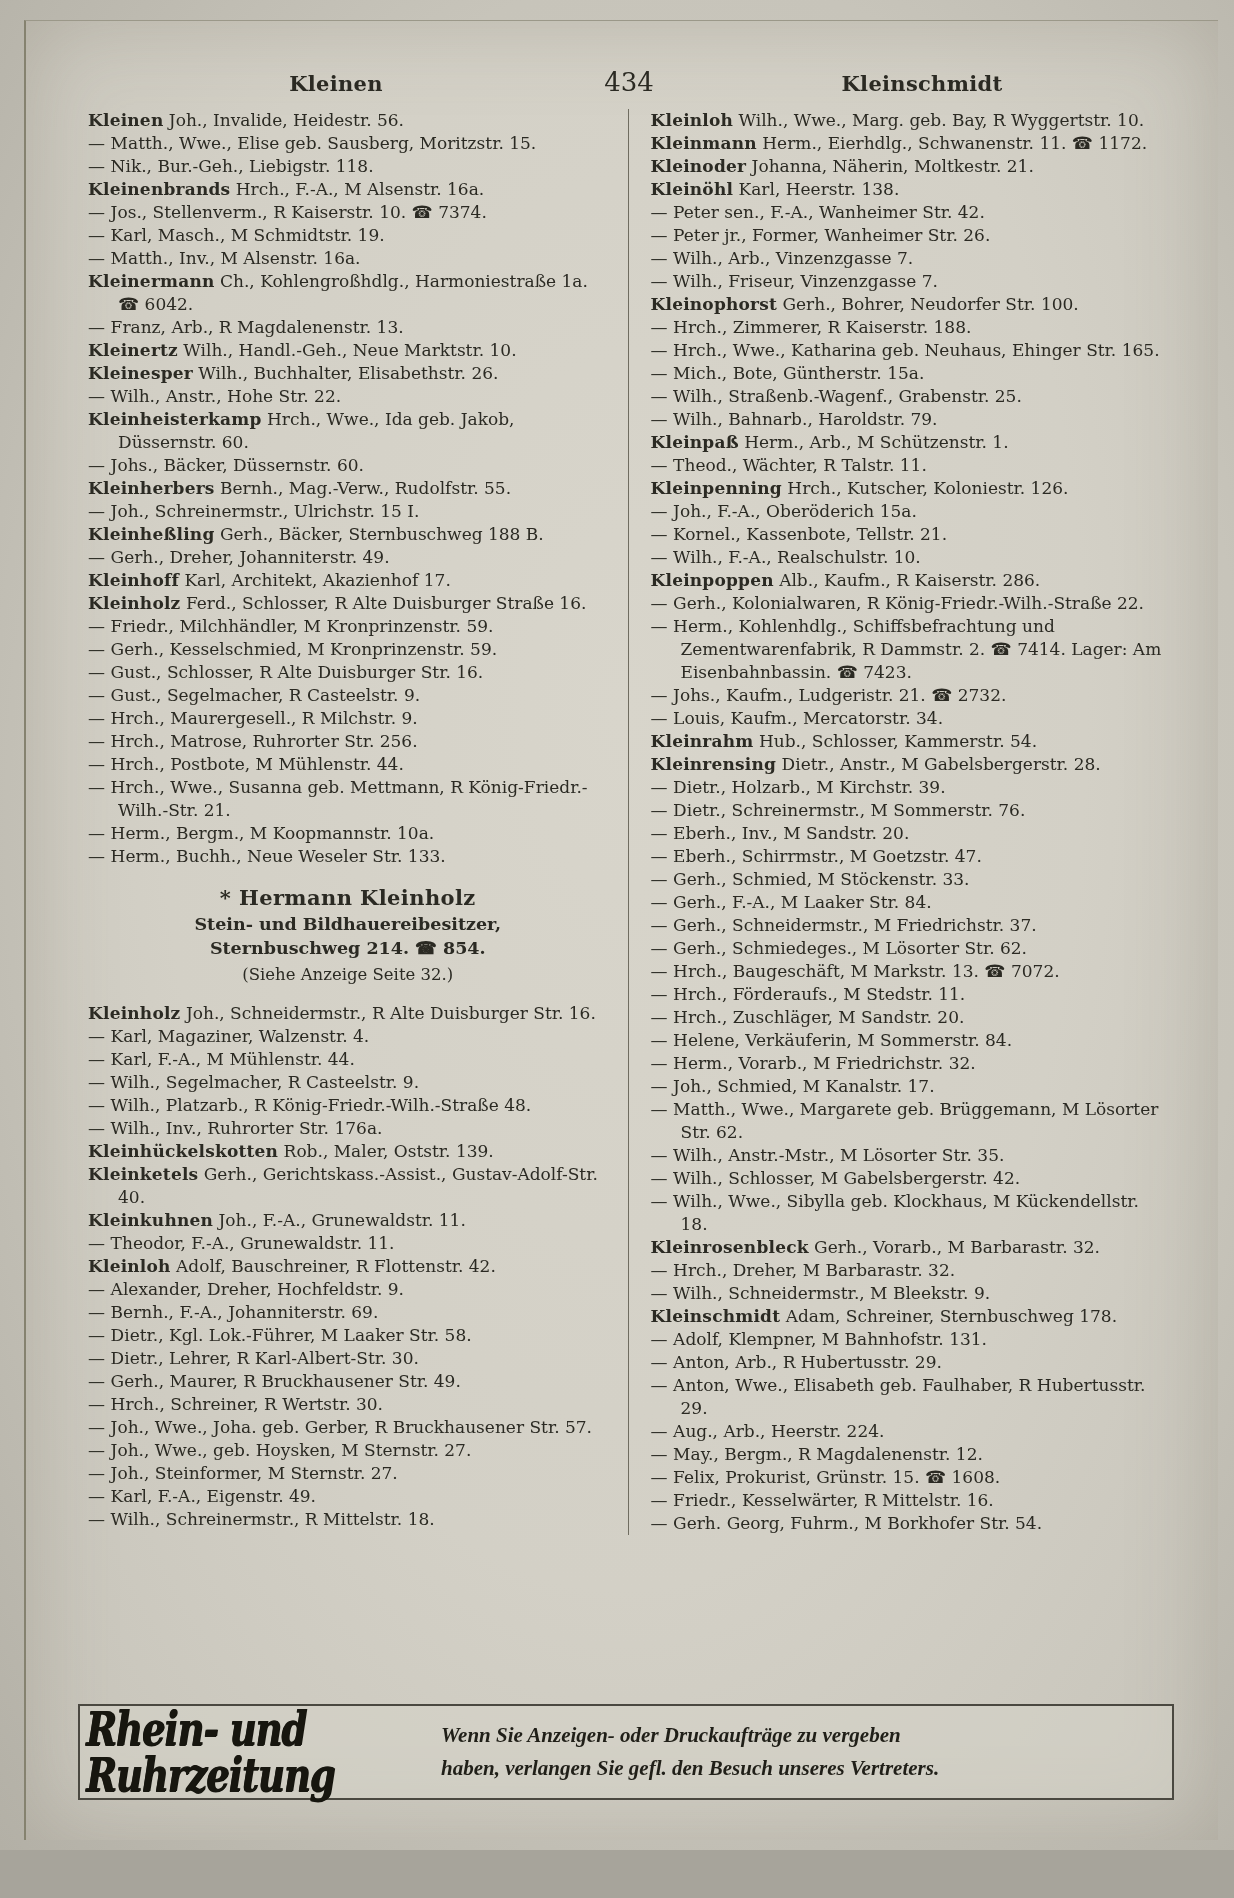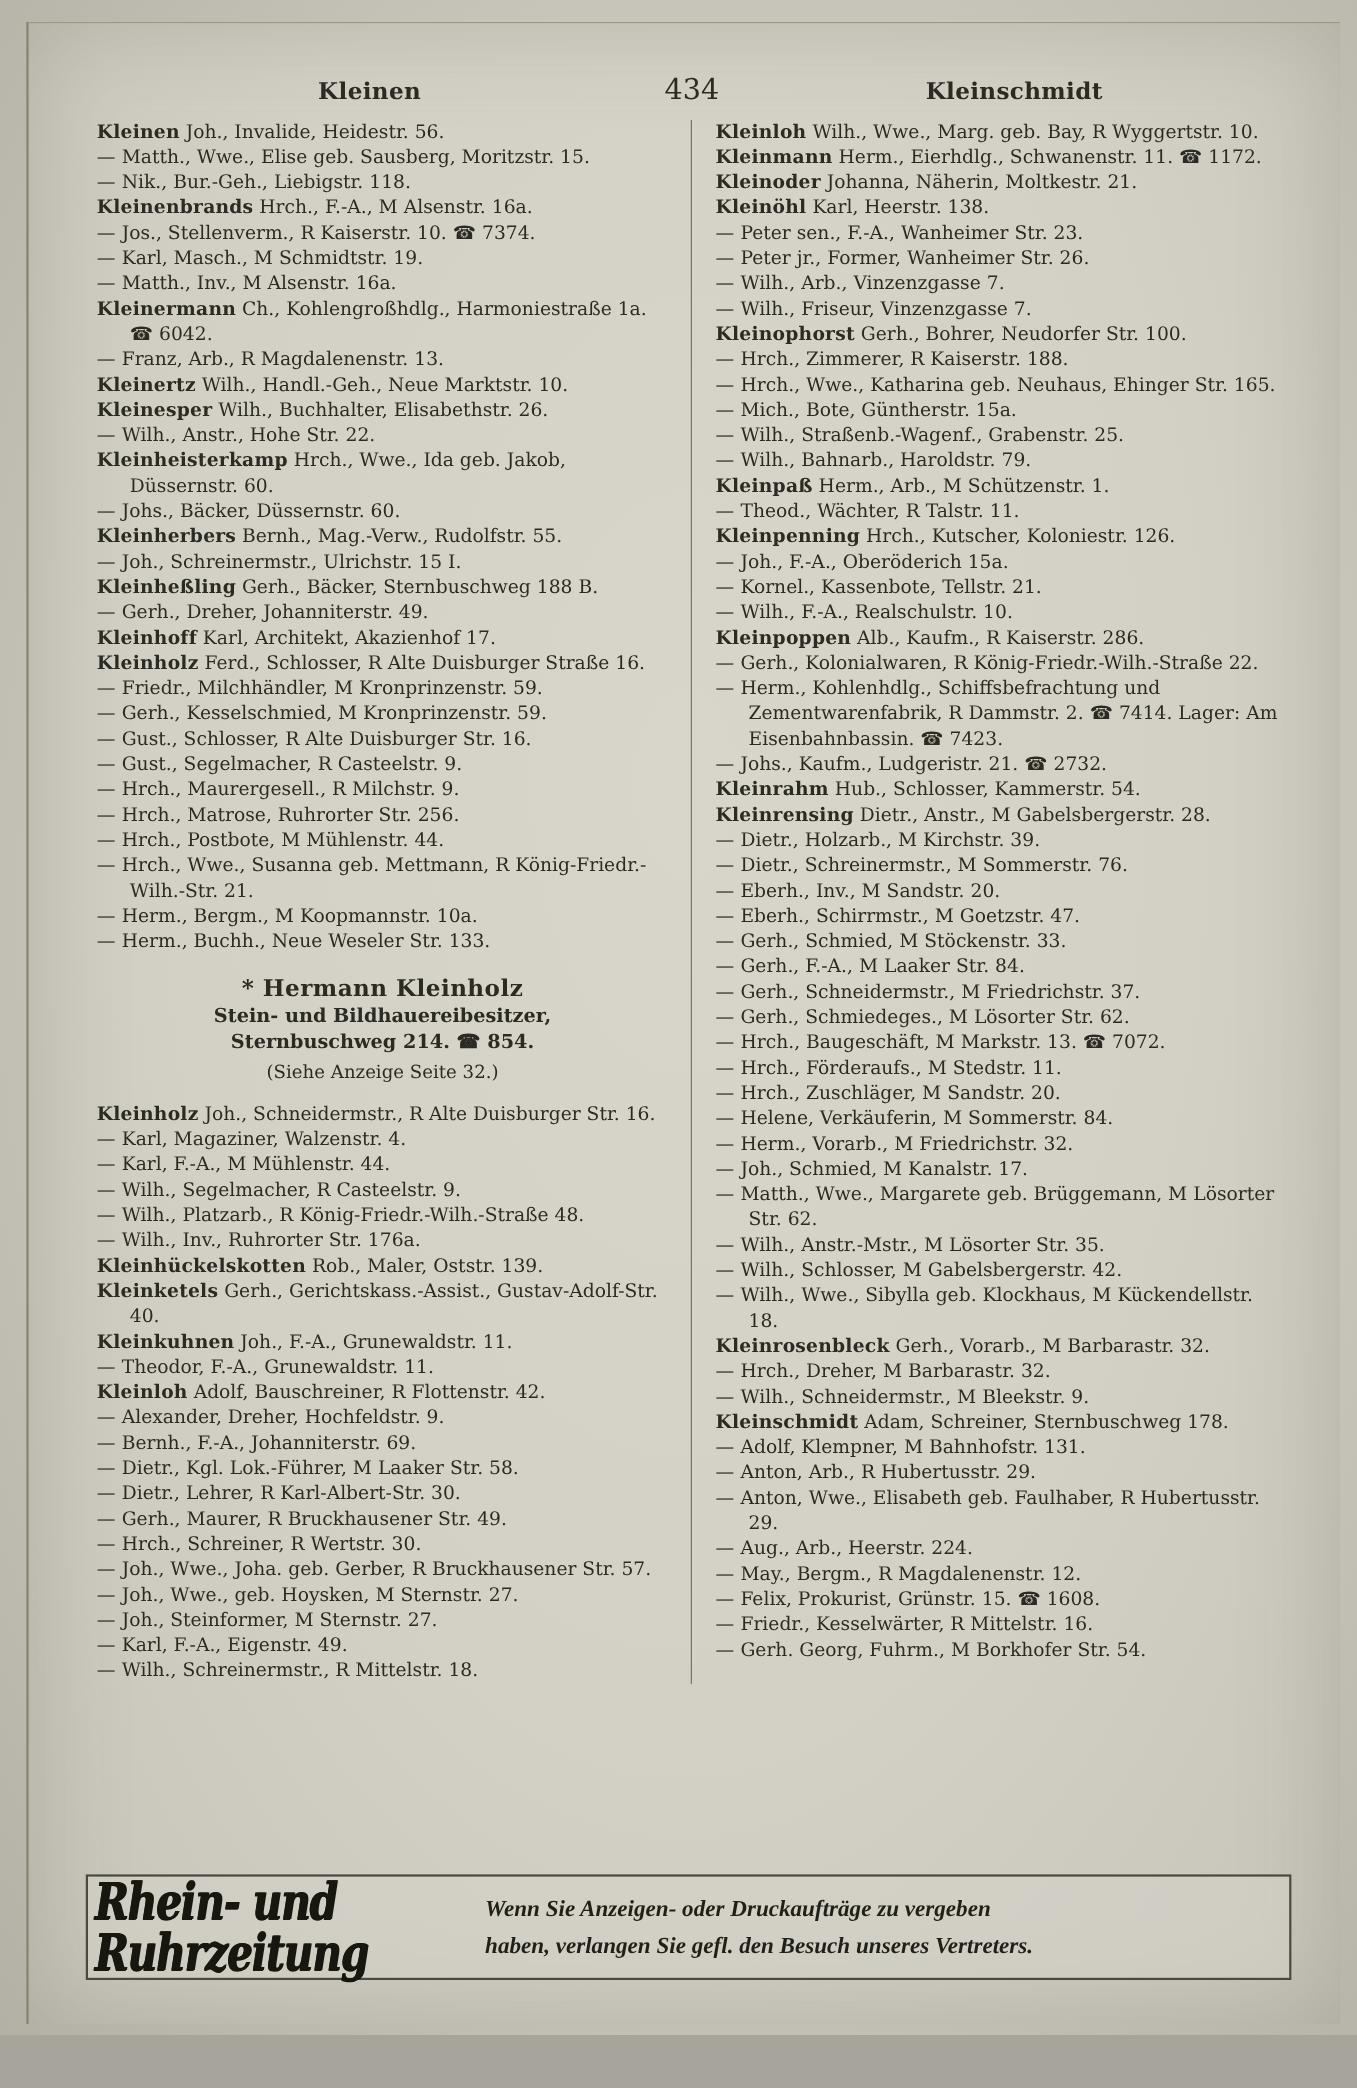--- a/index.html
+++ b/index.html
@@ -149,40 +149,41 @@
               <div class="entry"><span class="head">—</span><span class="rest"> Wilh., Schreinermstr., R Mittelstr. 18.</span></div>
             </div>
         </div>
 
         <div class="col col-right">
           <div>
               <div class="entry main"><span class="head">Kleinloh</span><span class="rest"> Wilh., Wwe., Marg. geb. Bay, R Wyggertstr. 10.</span></div>
               <div class="entry main"><span class="head">Kleinmann</span><span class="rest"> Herm., Eierhdlg., Schwanenstr. 11. ☎ 1172.</span></div>
               <div class="entry main"><span class="head">Kleinoder</span><span class="rest"> Johanna, Näherin, Moltkestr. 21.</span></div>
               <div class="entry main"><span class="head">Kleinöhl</span><span class="rest"> Karl, Heerstr. 138.</span></div>
-              <div class="entry"><span class="head">—</span><span class="rest"> Peter sen., F.-A., Wanheimer Str. 23.</span></div>
+              <div class="entry"><span class="head">—</span><span class="rest"> Peter sen., F.-A., Wanheimer Str. 42.</span></div>
               <div class="entry"><span class="head">—</span><span class="rest"> Peter jr., Former, Wanheimer Str. 26.</span></div>
               <div class="entry"><span class="head">—</span><span class="rest"> Wilh., Arb., Vinzenzgasse 7.</span></div>
               <div class="entry"><span class="head">—</span><span class="rest"> Wilh., Friseur, Vinzenzgasse 7.</span></div>
               <div class="entry main"><span class="head">Kleinophorst</span><span class="rest"> Gerh., Bohrer, Neudorfer Str. 100.</span></div>
               <div class="entry"><span class="head">—</span><span class="rest"> Hrch., Zimmerer, R Kaiserstr. 188.</span></div>
               <div class="entry"><span class="head">—</span><span class="rest"> Hrch., Wwe., Katharina geb. Neuhaus, Ehinger Str. 165.</span></div>
               <div class="entry"><span class="head">—</span><span class="rest"> Mich., Bote, Güntherstr. 15a.</span></div>
               <div class="entry"><span class="head">—</span><span class="rest"> Wilh., Straßenb.-Wagenf., Grabenstr. 25.</span></div>
               <div class="entry"><span class="head">—</span><span class="rest"> Wilh., Bahnarb., Haroldstr. 79.</span></div>
               <div class="entry main"><span class="head">Kleinpaß</span><span class="rest"> Herm., Arb., M Schützenstr. 1.</span></div>
               <div class="entry"><span class="head">—</span><span class="rest"> Theod., Wächter, R Talstr. 11.</span></div>
               <div class="entry main"><span class="head">Kleinpenning</span><span class="rest"> Hrch., Kutscher, Koloniestr. 126.</span></div>
               <div class="entry"><span class="head">—</span><span class="rest"> Joh., F.-A., Oberöderich 15a.</span></div>
               <div class="entry"><span class="head">—</span><span class="rest"> Kornel., Kassenbote, Tellstr. 21.</span></div>
               <div class="entry"><span class="head">—</span><span class="rest"> Wilh., F.-A., Realschulstr. 10.</span></div>
               <div class="entry main"><span class="head">Kleinpoppen</span><span class="rest"> Alb., Kaufm., R Kaiserstr. 286.</span></div>
               <div class="entry"><span class="head">—</span><span class="rest"> Gerh., Kolonialwaren, R König-Friedr.-Wilh.-Straße 22.</span></div>
               <div class="entry"><span class="head">—</span><span class="rest"> Herm., Kohlenhdlg., Schiffsbefrachtung und Zementwarenfabrik, R Dammstr. 2. ☎ 7414. Lager: Am Eisenbahnbassin. ☎ 7423.</span></div>
               <div class="entry"><span class="head">—</span><span class="rest"> Johs., Kaufm., Ludgeristr. 21. ☎ 2732.</span></div>
+              <div class="entry"><span class="head">—</span><span class="rest"> Louis, Kaufm., Mercatorstr. 34.</span></div>
               <div class="entry main"><span class="head">Kleinrahm</span><span class="rest"> Hub., Schlosser, Kammerstr. 54.</span></div>
               <div class="entry main"><span class="head">Kleinrensing</span><span class="rest"> Dietr., Anstr., M Gabelsbergerstr. 28.</span></div>
               <div class="entry"><span class="head">—</span><span class="rest"> Dietr., Holzarb., M Kirchstr. 39.</span></div>
               <div class="entry"><span class="head">—</span><span class="rest"> Dietr., Schreinermstr., M Sommerstr. 76.</span></div>
               <div class="entry"><span class="head">—</span><span class="rest"> Eberh., Inv., M Sandstr. 20.</span></div>
               <div class="entry"><span class="head">—</span><span class="rest"> Eberh., Schirrmstr., M Goetzstr. 47.</span></div>
               <div class="entry"><span class="head">—</span><span class="rest"> Gerh., Schmied, M Stöckenstr. 33.</span></div>
               <div class="entry"><span class="head">—</span><span class="rest"> Gerh., F.-A., M Laaker Str. 84.</span></div>
               <div class="entry"><span class="head">—</span><span class="rest"> Gerh., Schneidermstr., M Friedrichstr. 37.</span></div>
               <div class="entry"><span class="head">—</span><span class="rest"> Gerh., Schmiedeges., M Lösorter Str. 62.</span></div>

